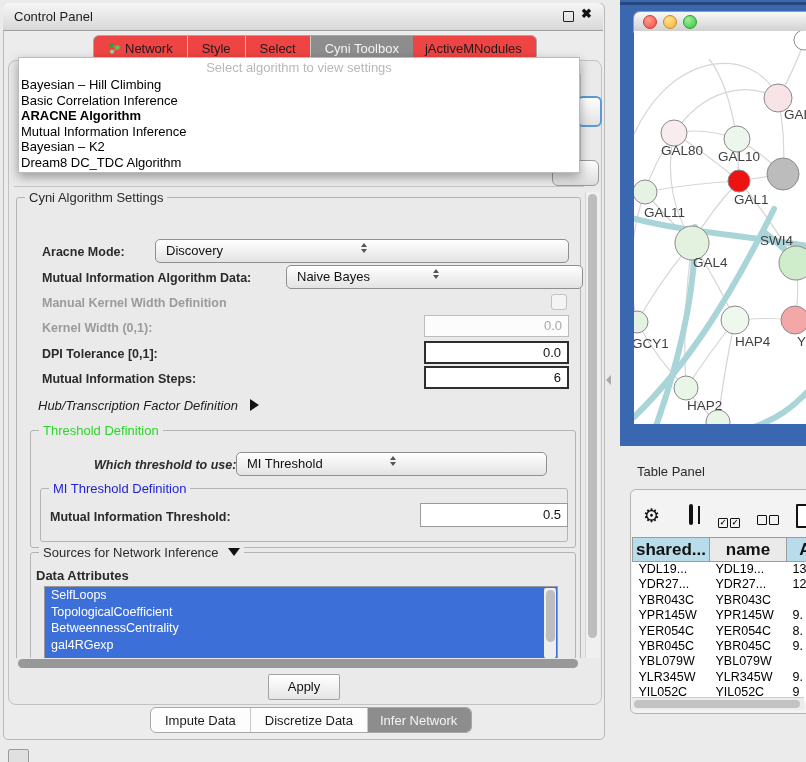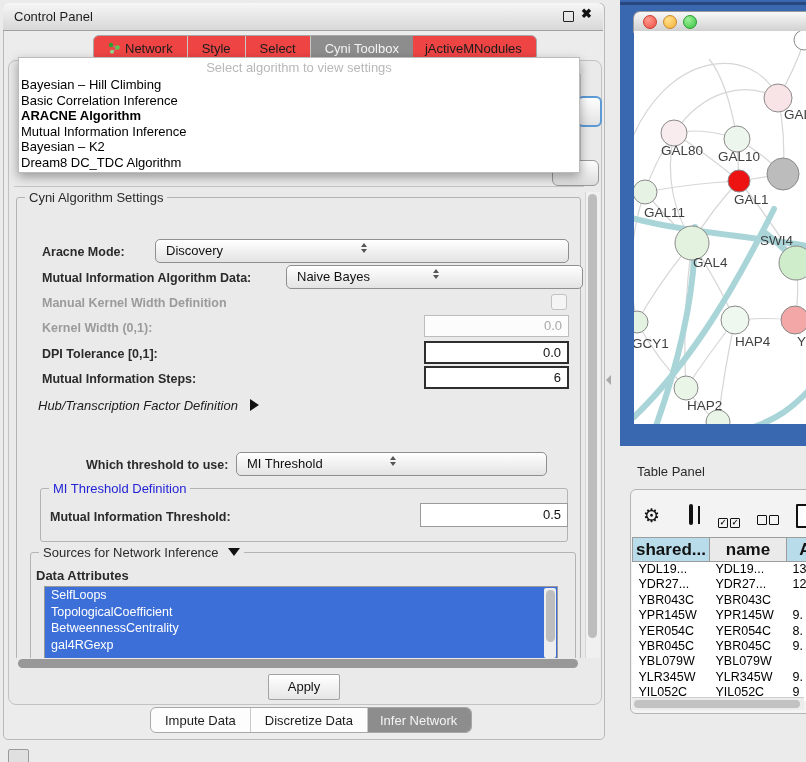--- a/index.html
+++ b/index.html
@@ -209,21 +209,24 @@
   <div class="abs lbl" style="left:28px;top:159px;">DPI Tolerance [0,1]:</div>
   <div class="abs tfield hot" style="left:410px;top:153px;width:135px;">0.0</div>
   <div class="abs lbl" style="left:28px;top:184px;">Mutual Information Steps:</div>
   <div class="abs tfield hot" style="left:410px;top:178px;width:135px;">6</div>
 
   <div class="abs" style="left:24px;top:210px;font-size:13px;color:#1c1c1c;font-style:italic;">
     <span>Hub/Transcription Factor Definition</span>
     <span class="tri-right" style="margin-left:8px;"></span>
   </div>
 
-  <div class="abs lbl" style="left:72px;top:270px;">Which threshold to use:</div>
+  <div class="abs gbox" style="left:16px;top:242px;width:544px;height:116px;">
+    <span class="gtitle t-green">Threshold Definition</span>
+  </div>
+  <div class="abs lbl" style="left:80px;top:270px;font-style:italic;">Which threshold to use:</div>
   <div class="abs combo" style="left:222px;top:264px;width:309px;">
     <span>MI Threshold</span>
     <span class="spin">
         <i class="up"></i>
         <i class="dn"></i>
       </span>
   </div>
   <div class="abs gbox" style="left:26px;top:300px;width:526px;height:52px;">
     <span class="gtitle t-blue">MI Threshold Definition</span>
   </div>

